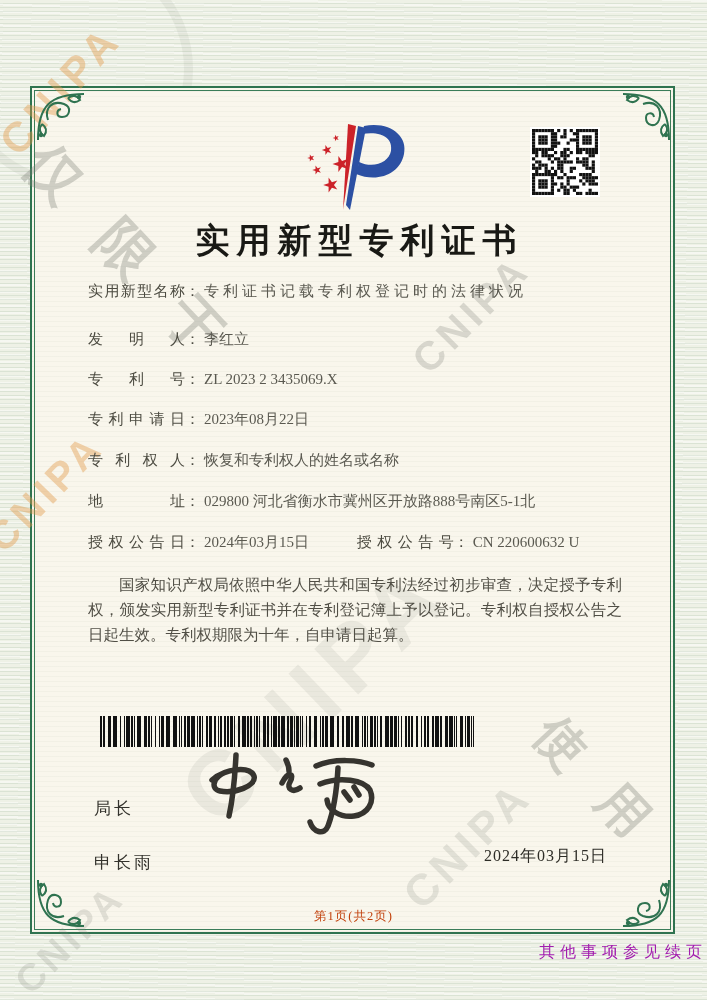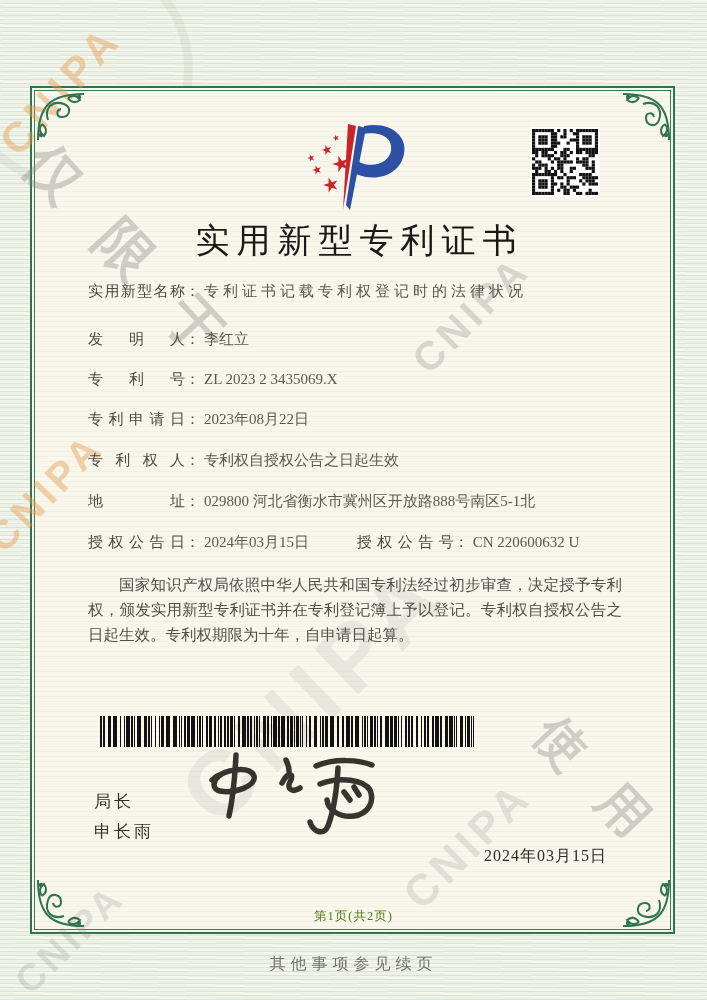--- a/index.html
+++ b/index.html
@@ -21,35 +21,35 @@
     border:2px solid #2f7350;
   }
   .paper::after{content:'';position:absolute;inset:2px;border:1px solid #3a7c58;pointer-events:none;}
   .abs{position:absolute;}
   .wm{position:absolute;pointer-events:none;white-space:nowrap;font-family:"Liberation Sans",sans-serif;font-weight:bold;z-index:1;}
   .wm-gray{color:rgba(125,130,120,.34);}
   .wm-orange{color:rgba(226,152,72,.42);}
   .wm-circle{position:absolute;border-radius:50%;border:9px solid rgba(150,155,140,.12);pointer-events:none;}
   .content{position:absolute;inset:0;z-index:2;}
   .cert-number{left:94px;top:120px;font-size:15px;letter-spacing:2px;color:#5d5c50;}
-  .title{left:12px;right:0;top:218px;text-align:center;font-size:34px;font-weight:normal;letter-spacing:7px;color:#191915;}
+  .title{left:12px;right:0;top:218px;text-align:center;font-size:34px;font-weight:bold;letter-spacing:7px;color:#191915;}
   .row{position:absolute;left:88px;font-size:15px;color:#55544a;white-space:nowrap;}
   .jlabel{display:inline-flex;justify-content:space-between;width:97px;color:#4c4b41;vertical-align:bottom;}
   .colon{color:#4c4b41;margin-right:4px;}
   .val{color:#5a5950;}
   .val-spread{letter-spacing:4px;}
   .grant-first{display:inline-block;width:265px;}
   .paras{position:absolute;left:88px;top:572px;width:534px;font-size:15.5px;line-height:25px;color:#514f46;text-align:justify;}
   .paras p{margin:0 0 5px 0;text-indent:2em;}
   .barcode{left:100px;top:716px;width:380px;height:31px;}
-  .signer{left:94px;font-size:17px;color:#33322c;letter-spacing:3px;}
+  .signer{left:94px;font-size:17px;color:#33322c;letter-spacing:3px;margin-top:7px;}
   .signature{left:198px;top:750px;}
   .issue-date{left:484px;top:846px;font-size:16px;color:#2e2d27;letter-spacing:1px;}
-  .page-note{left:0;right:0;top:908px;text-align:center;font-size:12.5px;color:#4d7c0f;letter-spacing:1px;}
-  .continuation{left:0;right:0;top:942px;text-align:center;font-size:16px;color:#737373;letter-spacing:5px;margin-top:12px;}
+  .page-note{left:0;right:0;top:908px;text-align:center;font-size:12.5px;color:#c2410c;letter-spacing:1px;}
+  .continuation{left:0;right:0;top:942px;text-align:right;font-size:16px;color:#a21caf;letter-spacing:5px;}
   .corner{position:absolute;width:52px;height:52px;z-index:3;}
   .c-tl{left:34px;top:90px;}
   .c-tr{right:34px;top:90px;transform:rotate(90deg);}
   .c-br{right:34px;bottom:70px;transform:rotate(180deg);}
   .c-bl{left:34px;bottom:70px;transform:rotate(270deg);}
   .logo{left:290px;top:112px;width:130px;height:100px;}
   .qr{left:530px;top:127px;width:66px;height:66px;background:#fff;padding:2px;}
 </style>
 </head>
 <body>
@@ -397,21 +397,21 @@
         <span>请</span>
         <span>日</span>
       </span><span class="colon">：</span><span class="val">2023年08月22日</span>
   </div>
   <div class="row" style="top:451px;">
     <span class="jlabel">
         <span>专</span>
         <span>利</span>
         <span>权</span>
         <span>人</span>
-      </span><span class="colon">：</span><span class="val">专利权自授权公告之日起生效</span>
+      </span><span class="colon">：</span><span class="val">恢复和专利权人的姓名或名称</span>
   </div>
   <div class="row" style="top:492px;">
     <span class="jlabel">
         <span>地</span>
         <span>址</span>
       </span><span class="colon">：</span><span class="val">029800 河北省衡水市冀州区开放路888号南区5-1北</span>
   </div>
   <div class="row" style="top:533px;">
     <span class="grant-first">
       <span class="jlabel">
@@ -531,21 +531,21 @@
       <rect x="354" y="0" width="1" height="31" fill="#111"></rect>
       <rect x="356" y="0" width="1" height="31" fill="#111"></rect>
       <rect x="360" y="0" width="3" height="31" fill="#111"></rect>
       <rect x="365" y="0" width="1" height="31" fill="#111"></rect>
       <rect x="367" y="0" width="3" height="31" fill="#111"></rect>
       <rect x="371" y="0" width="1" height="31" fill="#111"></rect>
       <rect x="373" y="0" width="1" height="31" fill="#111"></rect>
     </svg>
 
   <span class="abs signer" style="top:790px;">局长</span>
-  <span class="abs signer" style="top:820px;">申长雨</span>
+  <span class="abs signer" style="top:844px;">申长雨</span>
 
   <svg class="abs signature" width="190" height="95" viewBox="0 0 190 95">
     <g stroke="#26241f" stroke-width="5.5" fill="none" stroke-linecap="round" stroke-linejoin="round" opacity=".92">
       <path d="M14 30 C28 18 52 16 56 26 C59 36 36 44 22 41 C12 39 15 27 28 22"></path>
       <path d="M38 5 C37 25 35 48 31 66"></path>
       <path d="M84 33 C90 21 97 23 92 32 C88 39 95 43 102 38"></path>
       <path d="M88 10 C90 14 91 17 91 21"></path>
       <path d="M118 16 C136 8 162 10 174 15"></path>
       <path d="M140 18 C139 36 136 60 130 76 C126 86 115 82 112 72"></path>
       <path d="M122 34 C142 26 166 30 172 40 C177 52 170 64 156 66 C142 68 130 60 129 50"></path>

